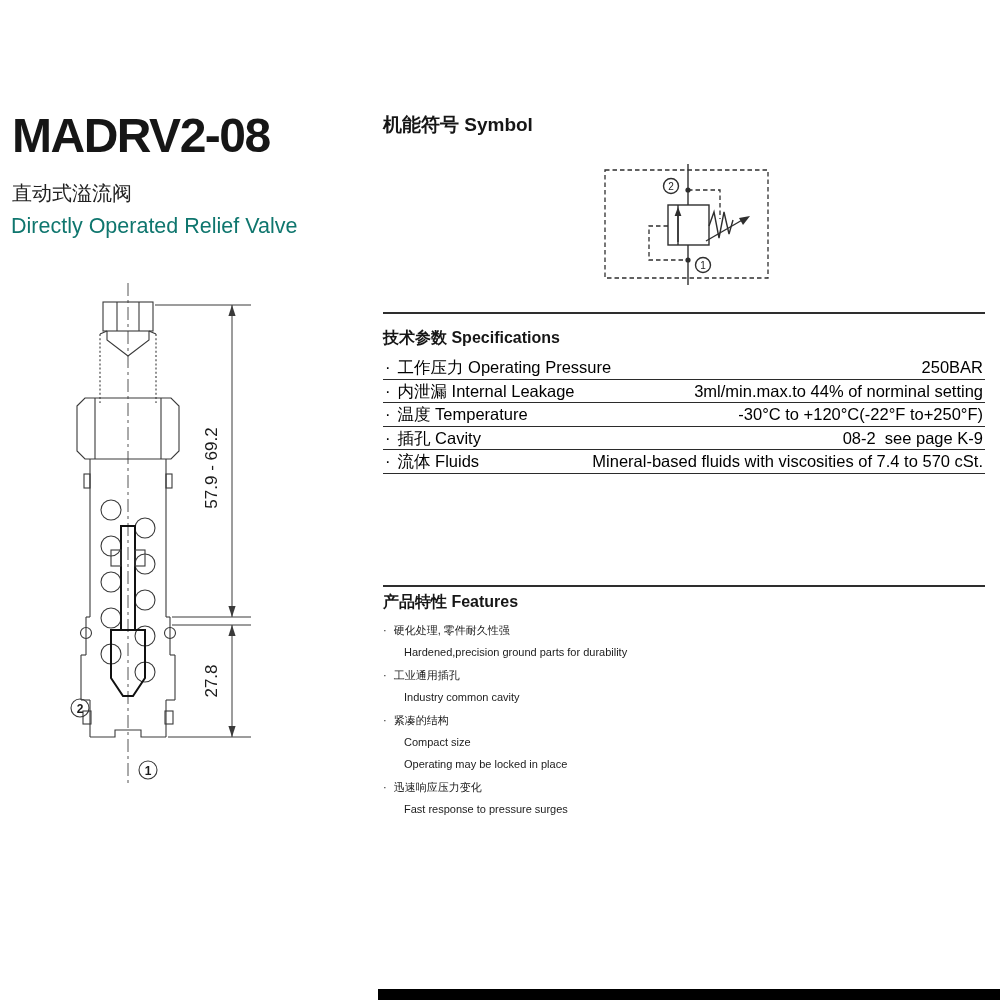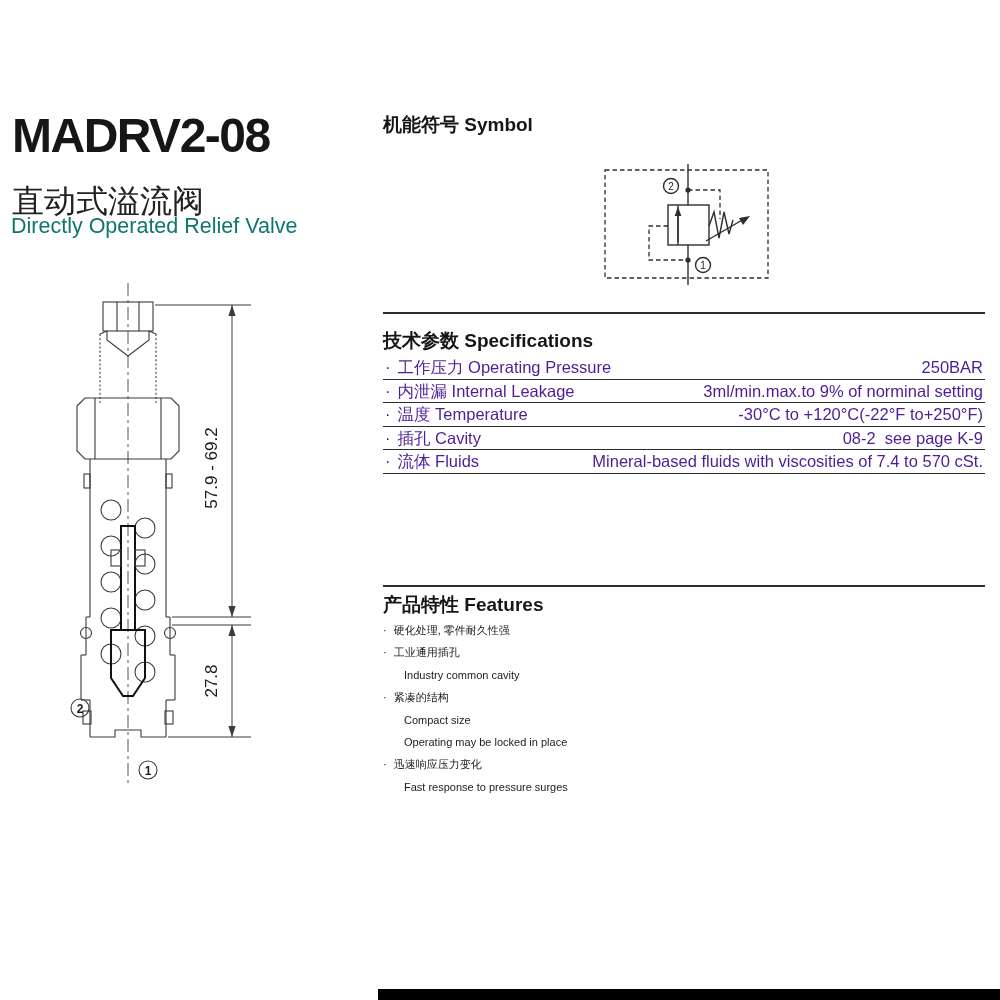--- a/index.html
+++ b/index.html
@@ -4,36 +4,36 @@
 <style>
   html,body{margin:0;padding:0;}
   body{
     width:1000px;height:1000px;position:relative;background:#ffffff;
     font-family:"Liberation Sans","DejaVu Sans",sans-serif;color:#1d1d1d;
     overflow:hidden;
   }
   .abs{position:absolute;}
   
   .model-title{left:12px;top:108px;font-size:48px;font-weight:bold;letter-spacing:-1.5px;color:#161616;}
-  .subtitle-zh{left:12px;top:180px;font-size:32px;color:#222;}
+  .subtitle-zh{left:12px;top:180px;font-size:20px;color:#222;}
   .subtitle-en{left:11px;top:214px;font-size:21.5px;color:#0f766e;}
   
-  .sec-head{font-size:19px;font-weight:bold;color:#161616;}
+  .sec-head{font-size:16px;font-weight:bold;color:#161616;}
   .symbol-head{left:383px;top:112px;font-size:19px;}
   .specs-head{left:383px;top:328px;}
   .features-head{left:383px;top:592px;}
   .rule{left:383px;width:602px;height:0;border-top:2px solid #2e2e2e;}
   .rule-specs{top:312px;}
   .rule-features{top:585px;}
   
   .specs-table{left:383px;top:356px;width:602px;}
   .spec-row{
     display:flex;justify-content:space-between;align-items:baseline;
     border-bottom:1.6px solid #2b2b2b;height:19.5px;padding:1px 2px 2px 2px;
-    font-size:16.5px;color:#4c1d95;
+    font-size:16.5px;color:#000000;
   }
   .spec-label{white-space:pre;}
   .spec-value{white-space:pre;text-align:right;}
   .blt{margin-right:7px;}
   
   .features-list{left:383px;top:619px;width:602px;font-size:11px;line-height:22.4px;color:#1b1b1b;}
   .feat-zh{white-space:pre;}
   .feat-en{padding-left:21px;white-space:pre;}
   
   .footer-bar{left:378px;top:989px;width:622px;height:11px;background:#000;}
@@ -82,21 +82,21 @@
 <div class="abs rule rule-specs"></div>
 <div class="abs sec-head specs-head">技术参数 Specifications</div>
 
 <div class="abs specs-table">
   <div class="spec-row">
     <span class="spec-label"><span class="blt">·</span><span>工作压力 Operating Pressure</span></span>
     <span class="spec-value">250BAR</span>
   </div>
   <div class="spec-row">
     <span class="spec-label"><span class="blt">·</span><span>内泄漏 Internal Leakage</span></span>
-    <span class="spec-value">3ml/min.max.to 9% of norminal setting</span>
+    <span class="spec-value">3ml/min.max.to 44% of norminal setting</span>
   </div>
   <div class="spec-row">
     <span class="spec-label"><span class="blt">·</span><span>温度 Temperature</span></span>
     <span class="spec-value">-30°C to +120°C(-22°F to+250°F)</span>
   </div>
   <div class="spec-row">
     <span class="spec-label"><span class="blt">·</span><span>插孔 Cavity</span></span>
     <span class="spec-value">08-2  see page K-9</span>
   </div>
   <div class="spec-row">
@@ -104,20 +104,21 @@
     <span class="spec-value">Mineral-based fluids with viscosities of 7.4 to 570 cSt.</span>
   </div>
 </div>
 
 <div class="abs rule rule-features"></div>
 <div class="abs sec-head features-head">产品特性 Features</div>
 
 <div class="abs features-list">
   <div class="feat">
     <div class="feat-zh"><span class="blt">·</span><span>硬化处理, 零件耐久性强</span></div>
+    <div class="feat-en">Hardened,precision ground parts for durability</div>
   </div>
   <div class="feat">
     <div class="feat-zh"><span class="blt">·</span><span>工业通用插孔</span></div>
     <div class="feat-en">Industry common cavity</div>
   </div>
   <div class="feat">
     <div class="feat-zh"><span class="blt">·</span><span>紧凑的结构</span></div>
     <div class="feat-en">Compact size</div>
   </div>
   <div class="feat">

